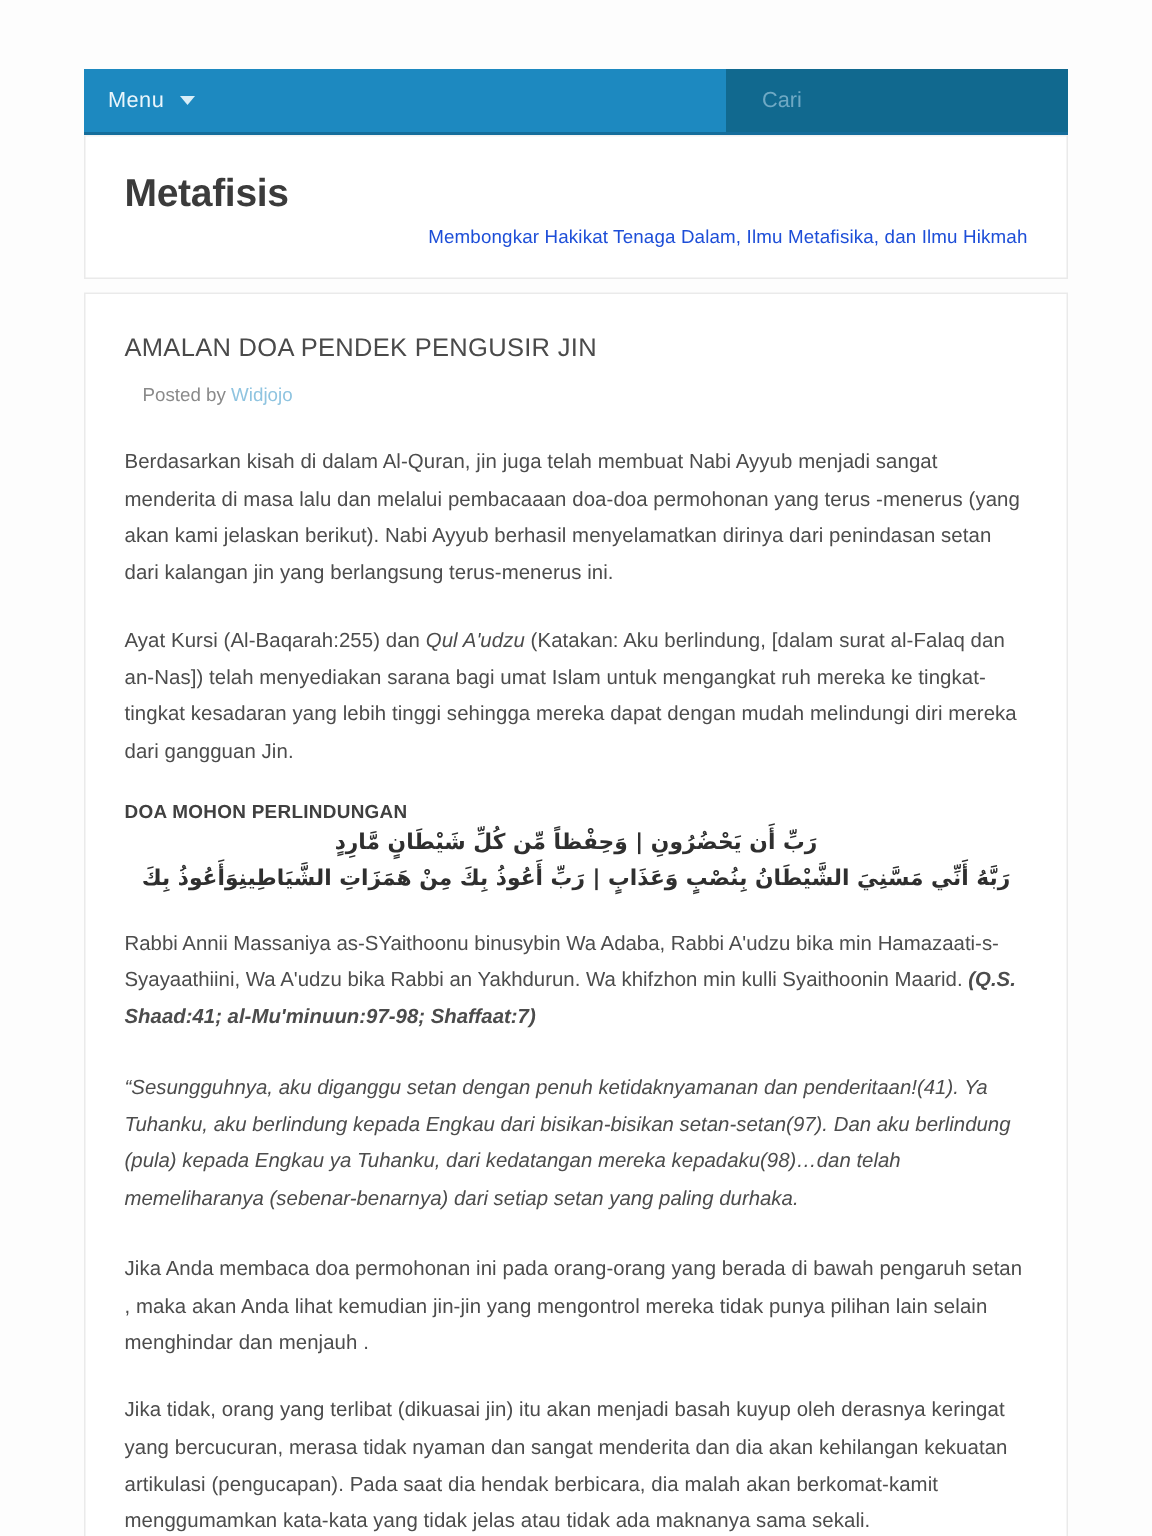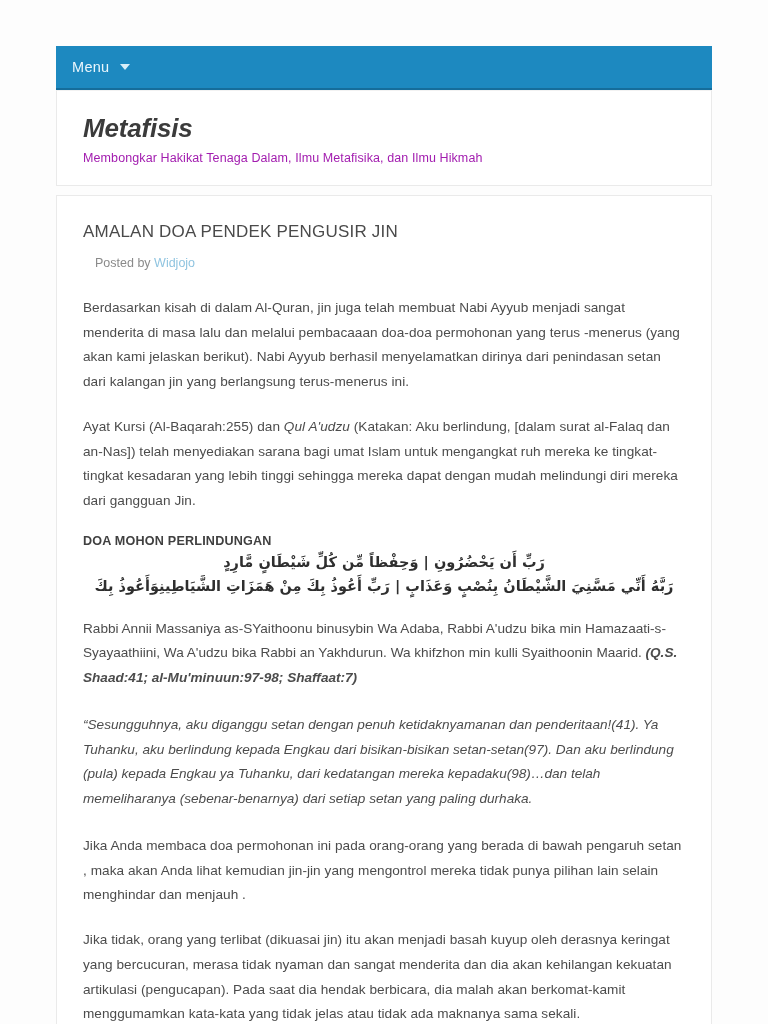--- a/index.html
+++ b/index.html
@@ -94,27 +94,27 @@
   .card-header {
     padding: 22px 26px 20px 26px;
     border-top: 1px solid #f2f2f2;
   }
   .site-title {
     font-size: 26px;
     font-weight: bold;
     color: #3b3b3b;
     margin: 0 0 7px 0;
     letter-spacing: -0.2px;
-    font-style: italic;
   }
   .site-tagline {
     font-size: 12.5px;
-    color: #a21caf;
+    color: #1d4ed8;
     margin: 0;
     letter-spacing: 0.1px;
+    text-align: right;
   }
 
   .gap {
     height: 9px;
     background: #fdfdfd;
   }
 
   .card-content {
     padding: 26px 26px 30px 26px;
     border-top: 1px solid #eaeaea;
@@ -202,20 +202,23 @@
 <body>
 
 <div class="page">
   <div class="wrap">
 
     <div class="navbar">
       <div class="navbar-left">
         <span class="menu-label">Menu</span>
         <span class="caret-down"></span>
       </div>
+      <div class="navbar-search">
+        <input class="search-input" type="text" value="" placeholder="Cari" style="">
+      </div>
     </div>
 
     <div class="card card-header">
       <h1 class="site-title">Metafisis</h1>
       <p class="site-tagline">Membongkar Hakikat Tenaga Dalam, Ilmu Metafisika, dan Ilmu Hikmah</p>
     </div>
 
     <div class="gap"></div>
 
     <div class="card card-content">

